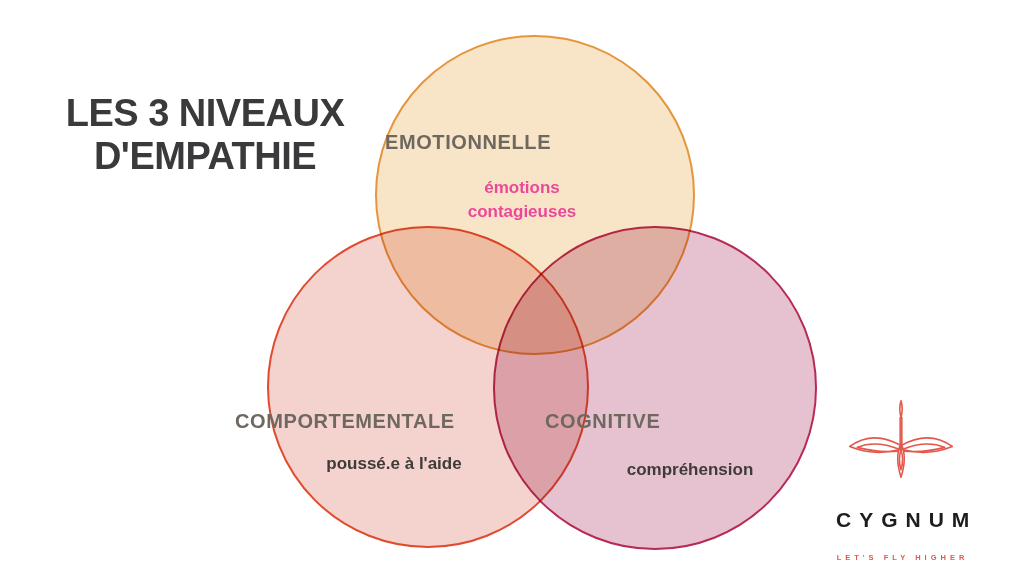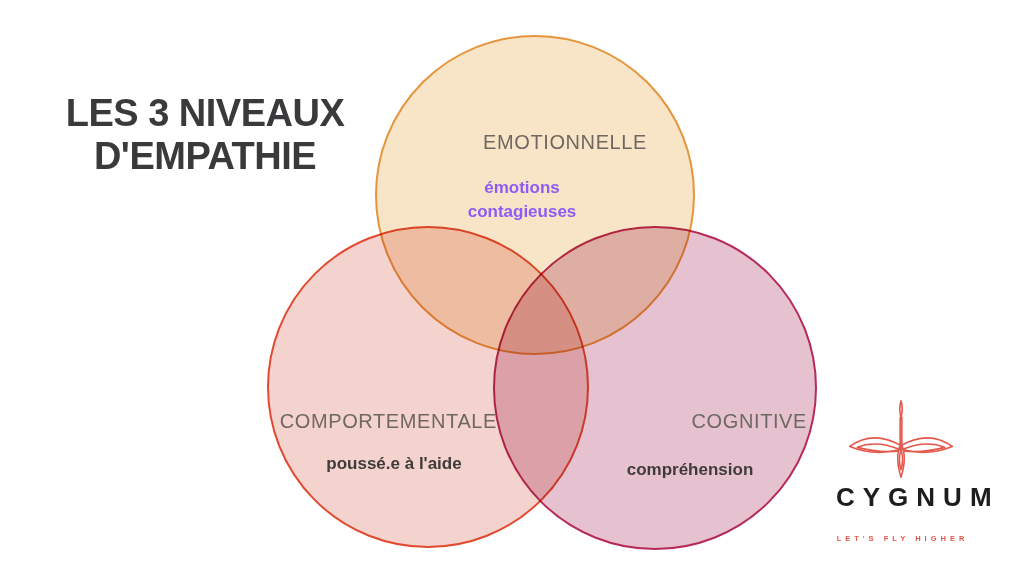--- a/index.html
+++ b/index.html
@@ -36,23 +36,23 @@
     mix-blend-mode: multiply;
   }
   .circle-top   { left: 375px; top: 35px;  width: 320px; height: 320px; }
   .circle-left  { left: 267px; top: 226px; width: 322px; height: 322px; }
   .circle-right { left: 493px; top: 226px; width: 324px; height: 324px; }
 
   
   .circle-label {
     position: absolute;
     width: 262px;
-    text-align: right;
+    text-align: left;
     font-size: 20px;
-    font-weight: 400;
+    font-weight: 700;
     letter-spacing: 0.6px;
     color: #6F6861;
   }
   .circle-desc {
     position: absolute;
     width: 300px;
     text-align: center;
     font-size: 17px;
     font-weight: 700;
     line-height: 1.42;
@@ -73,23 +73,23 @@
   .logo {
     position: absolute;
     left: 828px;
     top: 398px;
     width: 145px;
     text-align: center;
   }
   .logo-bird { display: block; margin: 0 auto; }
   .logo-brand {
     display: block;
-    margin-top: 2px;
+    margin-top: 28px;
     padding-left: 8px; 
-    font-size: 26px;
+    font-size: 21px;
     font-weight: 700;
     letter-spacing: 8px;
     color: #1D1D1F;
   }
   .logo-tagline {
     display: block;
     margin-top: 21px;
     padding-left: 4px;
     font-size: 7.5px;
     font-weight: 700;
@@ -105,21 +105,21 @@
   <h1 class="title" style="color: rgb(58, 57, 60); margin-top: 22px;">
     <span class="line">LES 3 NIVEAUX</span>
     <span class="line">D'EMPATHIE</span>
   </h1>
 
   <div class="circle circle-top" style="background-color: rgb(248, 229, 199); border-color: rgb(229, 149, 60);"></div>
   <div class="circle circle-left" style="background-color: rgb(244, 210, 206); border-color: rgb(224, 75, 47);"></div>
   <div class="circle circle-right" style="background-color: rgb(230, 194, 208); border-color: rgb(182, 42, 83);"></div>
 
   <div class="circle-label label-emotionnelle" style="color: rgb(111, 104, 97);">EMOTIONNELLE</div>
-  <div class="circle-desc desc-emotionnelle" style="color: #8b5cf6;">
+  <div class="circle-desc desc-emotionnelle" style="color: #ec4899;">
     <span class="line">émotions</span>
     <span class="line">contagieuses</span>
   </div>
 
   <div class="circle-label label-comportementale" style="color: rgb(111, 104, 97);">COMPORTEMENTALE</div>
   <div class="circle-desc desc-comportementale" style="color: rgb(63, 59, 57);">
     <span class="line">poussé.e à l'aide</span>
   </div>
 
   <div class="circle-label label-cognitive" style="color: rgb(111, 104, 97);">COGNITIVE</div>

